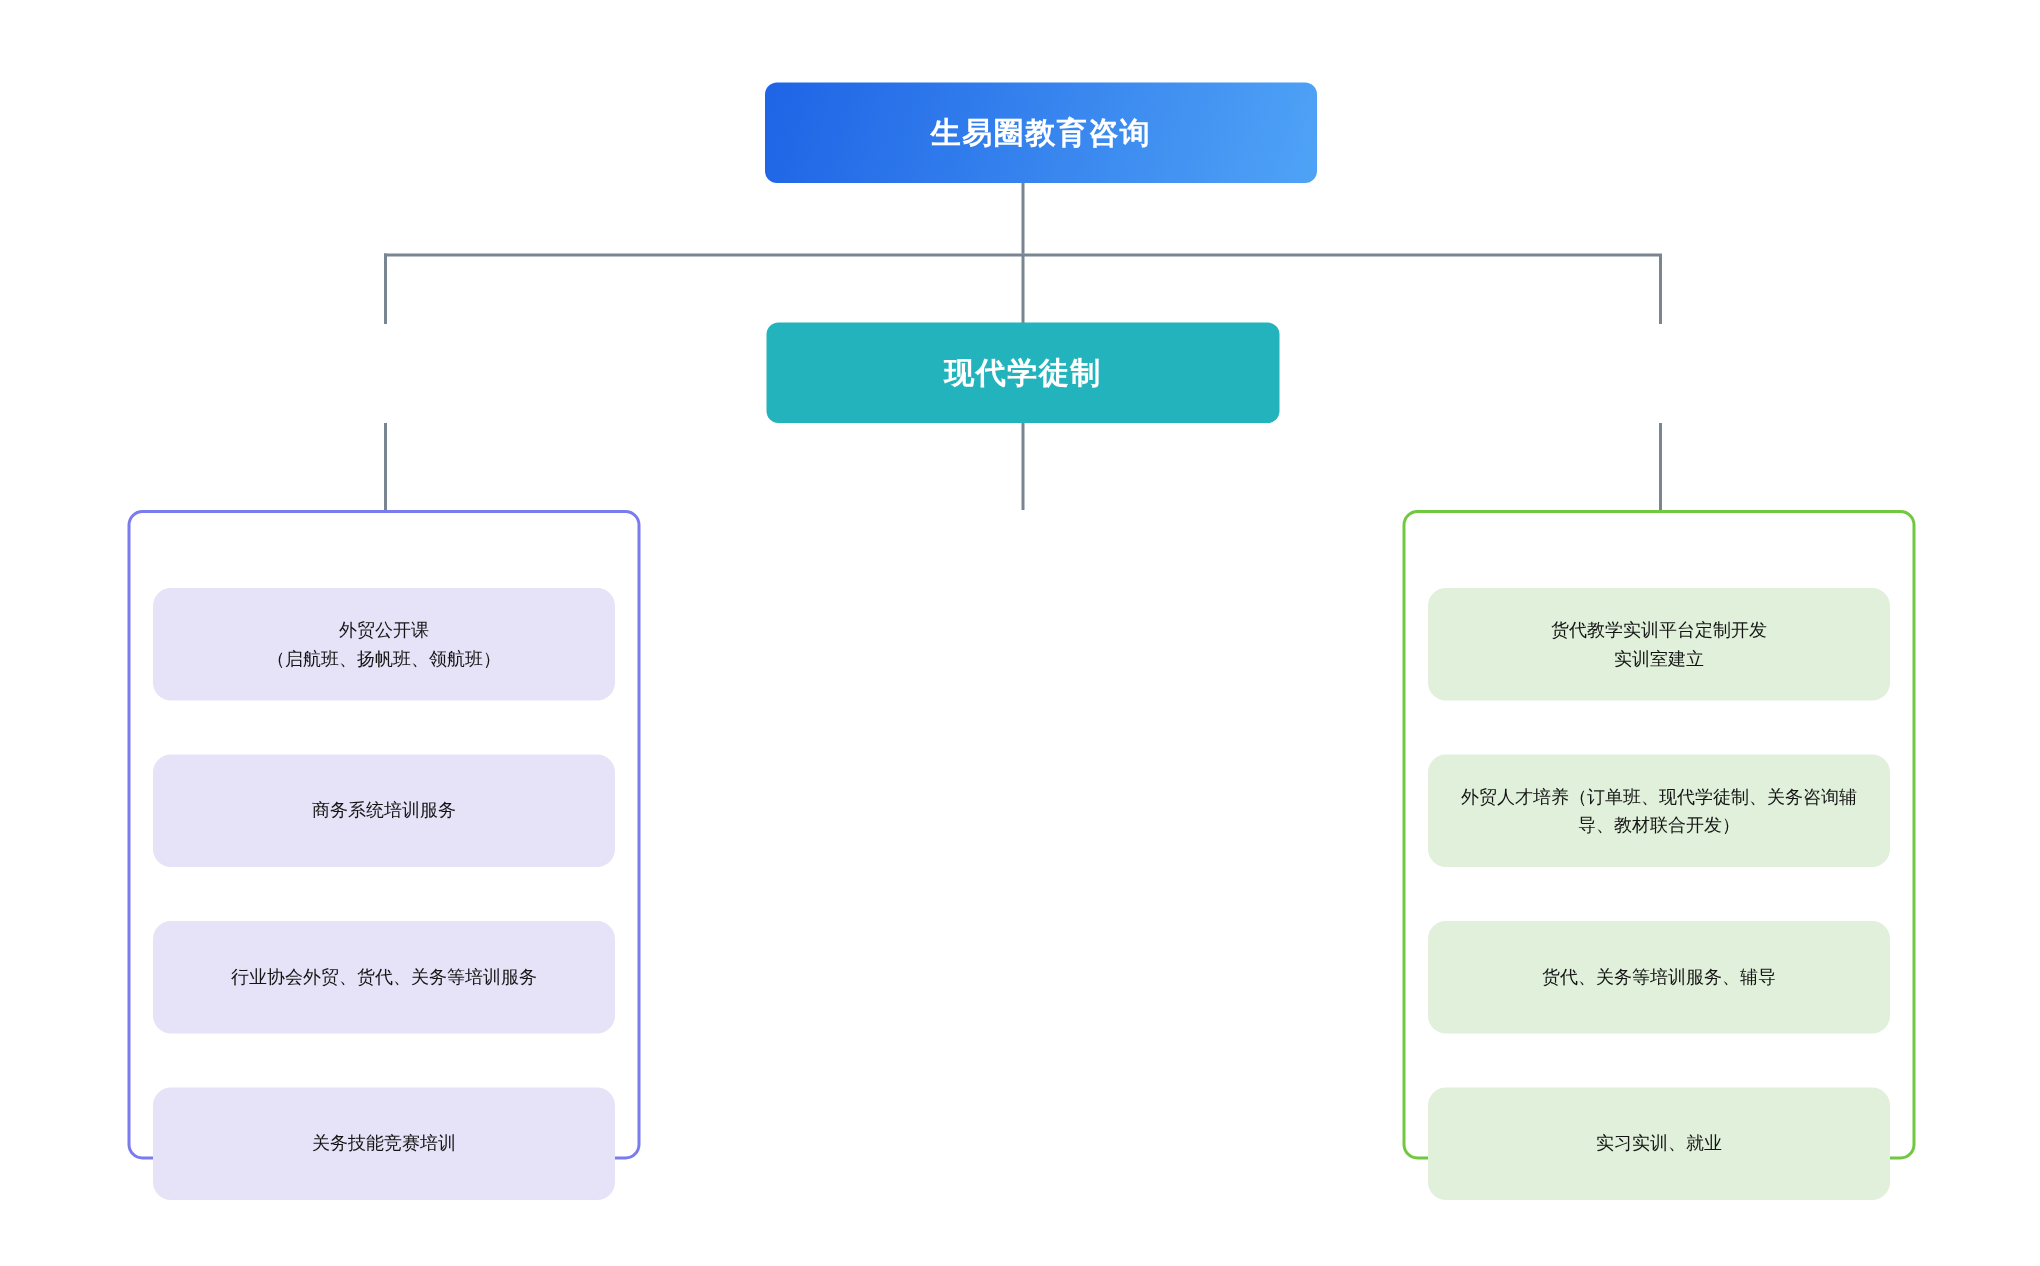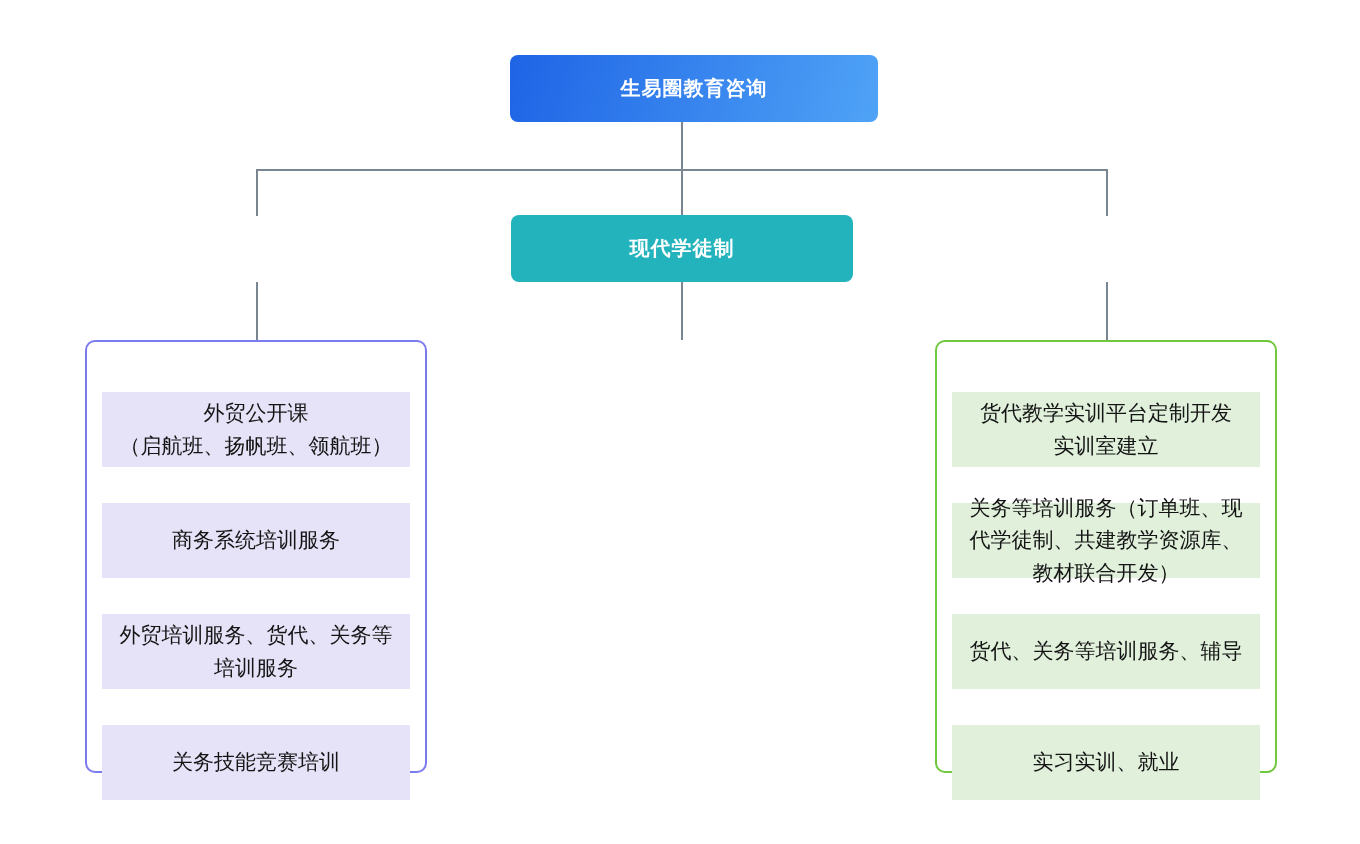--- a/index.html
+++ b/index.html
@@ -75,27 +75,27 @@
     flex-direction: column;
     justify-content: space-between;
   }
   .container.b1 { border-color: var(--branch-1, #7B7BF0); }
   .container.b2 { border-color: var(--branch-2, #23B3BC); }
   .container.b3 { border-color: var(--branch-3, #6FC83E); }
 
   .item {
     box-sizing: border-box;
     min-height: 75px;
-    border-radius: 0;
+    border-radius: 12px;
     padding: 10px 14px;
     display: flex;
     align-items: center;
     justify-content: center;
     text-align: center;
-    font-size: 21px;
+    font-size: 12px;
     line-height: 1.55;
     color: #141414;
     white-space: pre-line;
     margin-top: 36px;
   }
   .container.b1 .item { background: var(--branch-1-item-bg, #E6E3F8); }
   .container.b2 .item { background: var(--branch-2-item-bg, #DFF1F3); }
   .container.b3 .item { background: var(--branch-3-item-bg, #E0F0DB); }
 </style>
 </head>
@@ -111,27 +111,27 @@
   <div class="line v" style="left:256px; top:282px; height:58px;"></div>
   <div class="line v" style="left:681px; top:282px; height:58px;"></div>
   <div class="line v" style="left:1106px; top:282px; height:58px;"></div>
 
   <div class="root-node">生易圈教育咨询</div>
 
   <div class="container b1" style="left:85px;">
     <div class="item">外贸公开课
 （启航班、扬帆班、领航班）</div>
     <div class="item">商务系统培训服务</div>
-    <div class="item">外贸培训服务、货代、关务等培训服务</div>
+    <div class="item">行业协会外贸、货代、关务等培训服务</div>
     <div class="item">关务技能竞赛培训</div>
   </div>
 
   <div class="header b2" style="left:511px;">现代学徒制</div>
 
   <div class="container b3" style="left:935px;">
     <div class="item">货代教学实训平台定制开发
 实训室建立</div>
-    <div class="item">关务等培训服务（订单班、现代学徒制、共建教学资源库、教材联合开发）</div>
+    <div class="item">外贸人才培养（订单班、现代学徒制、关务咨询辅导、教材联合开发）</div>
     <div class="item">货代、关务等培训服务、辅导</div>
     <div class="item">实习实训、就业</div>
   </div>
 
 </div>
 
 </body></html>

